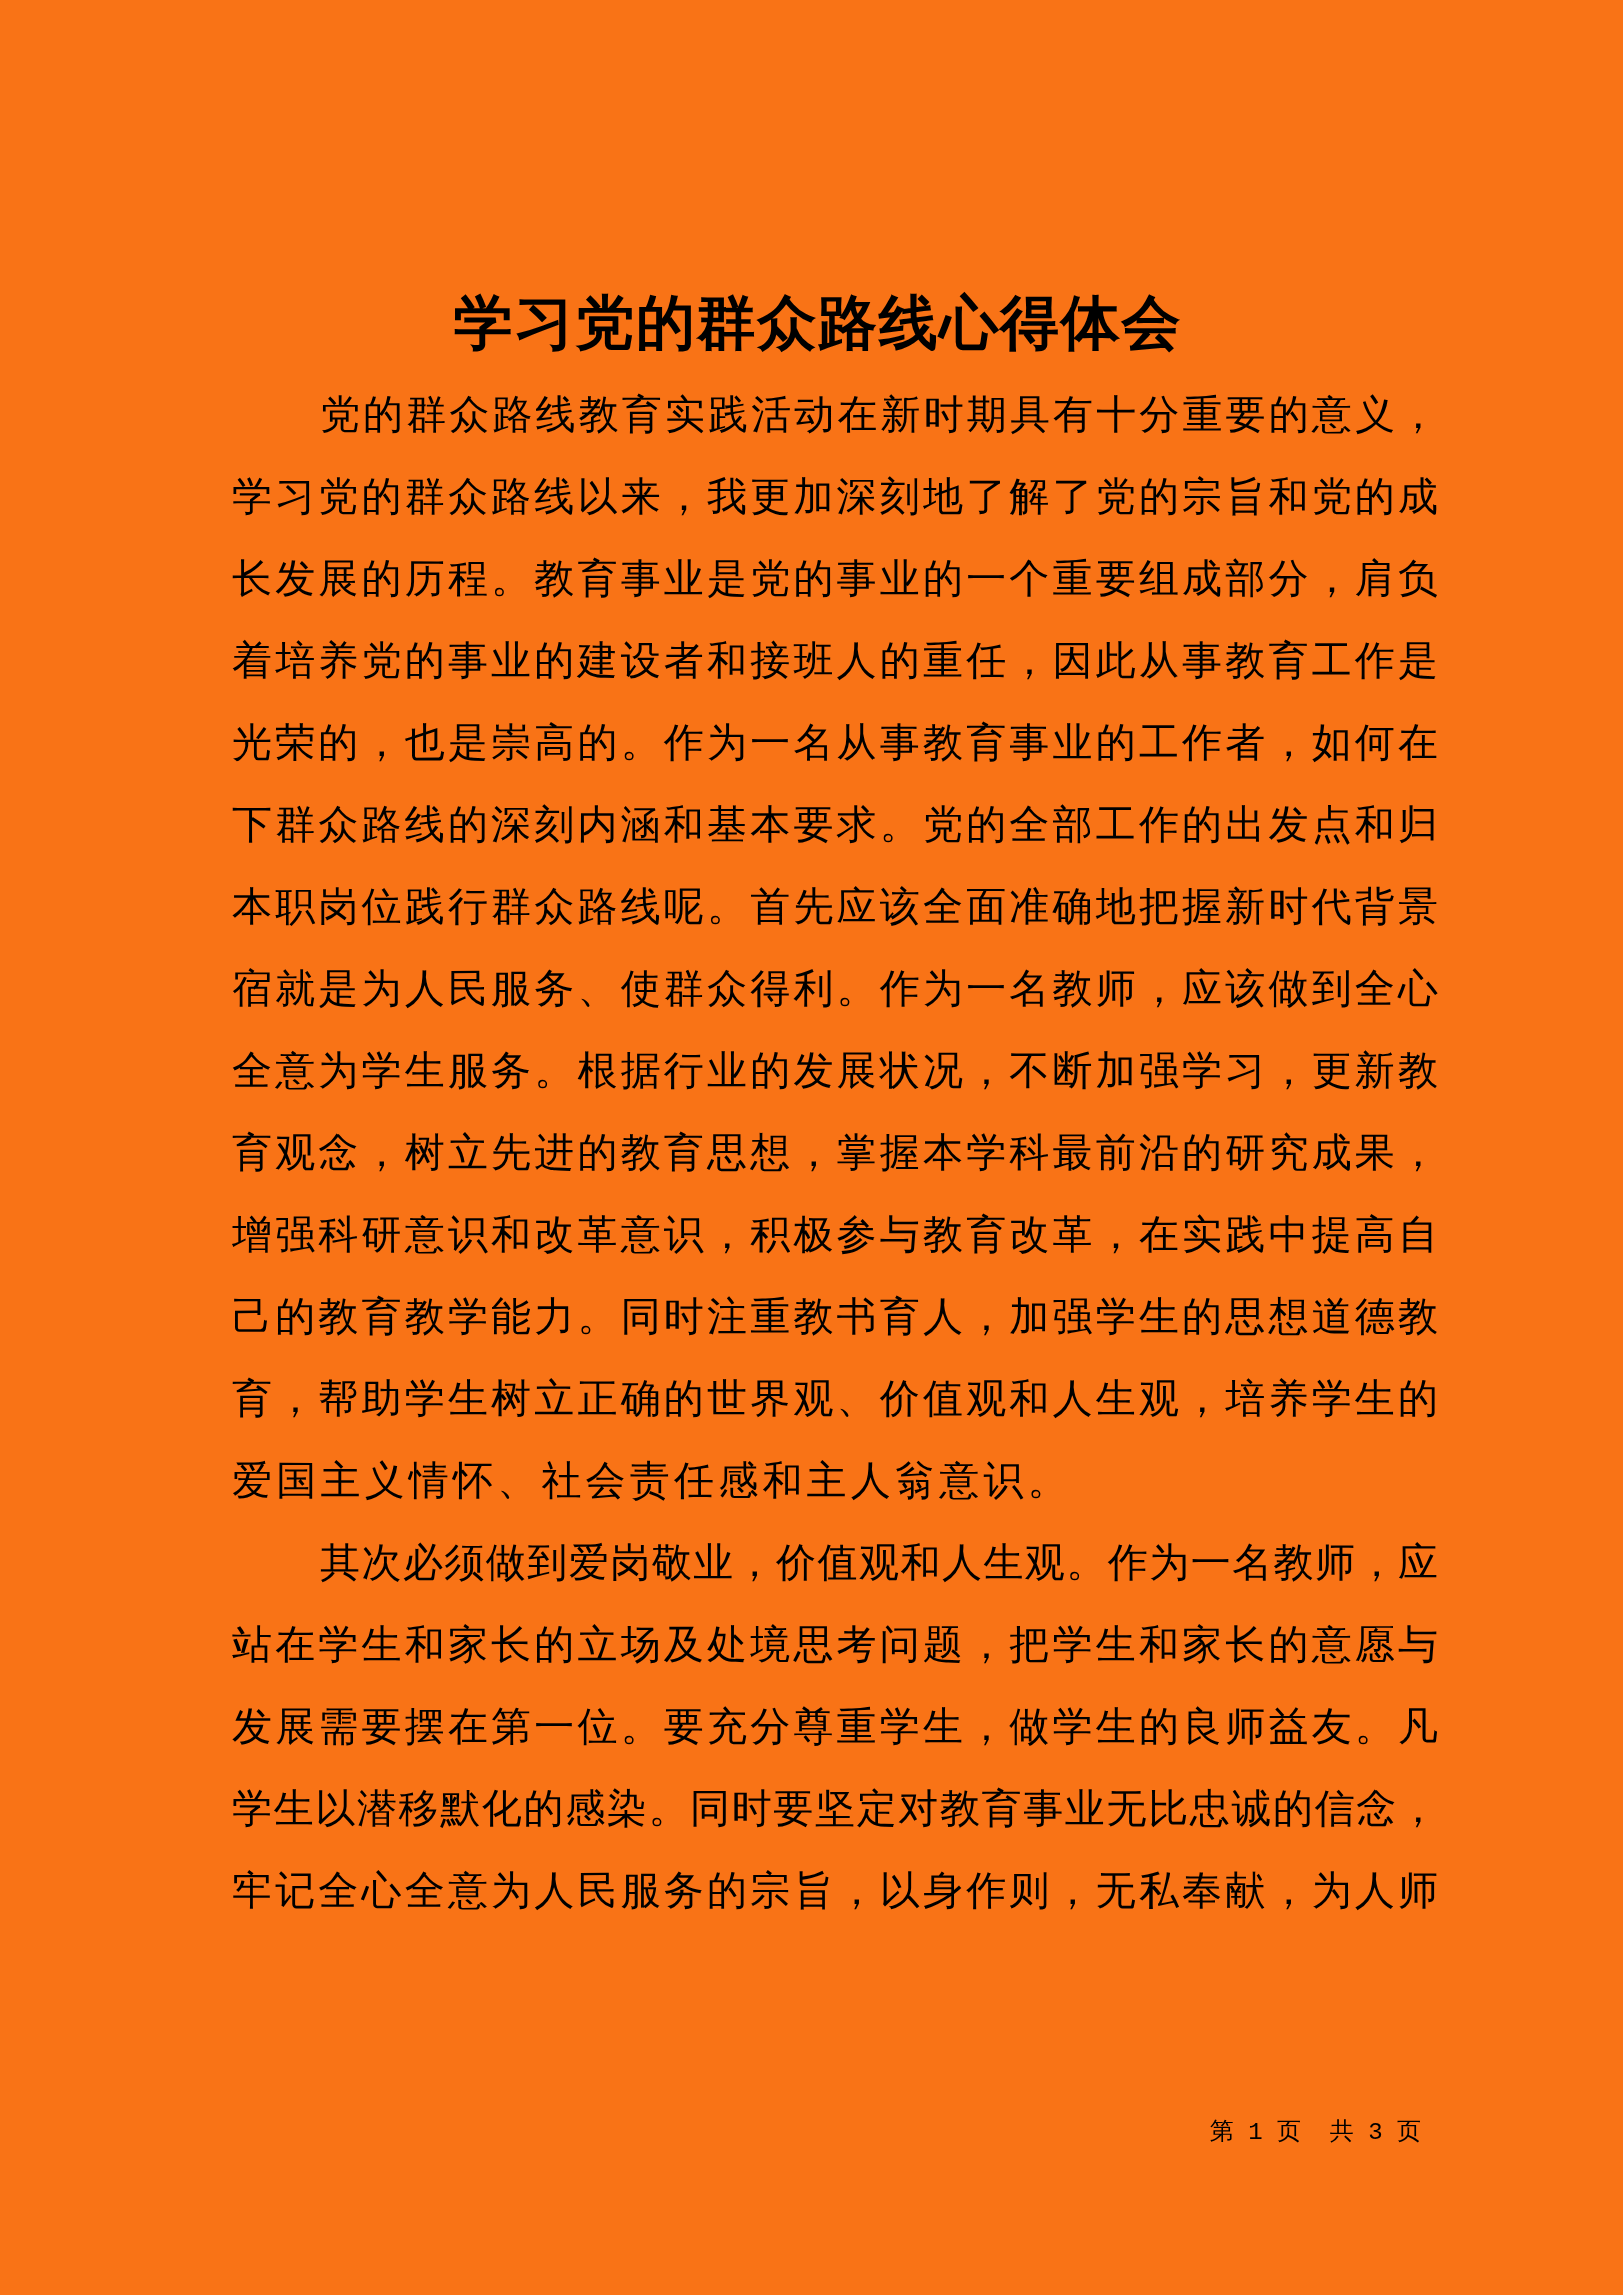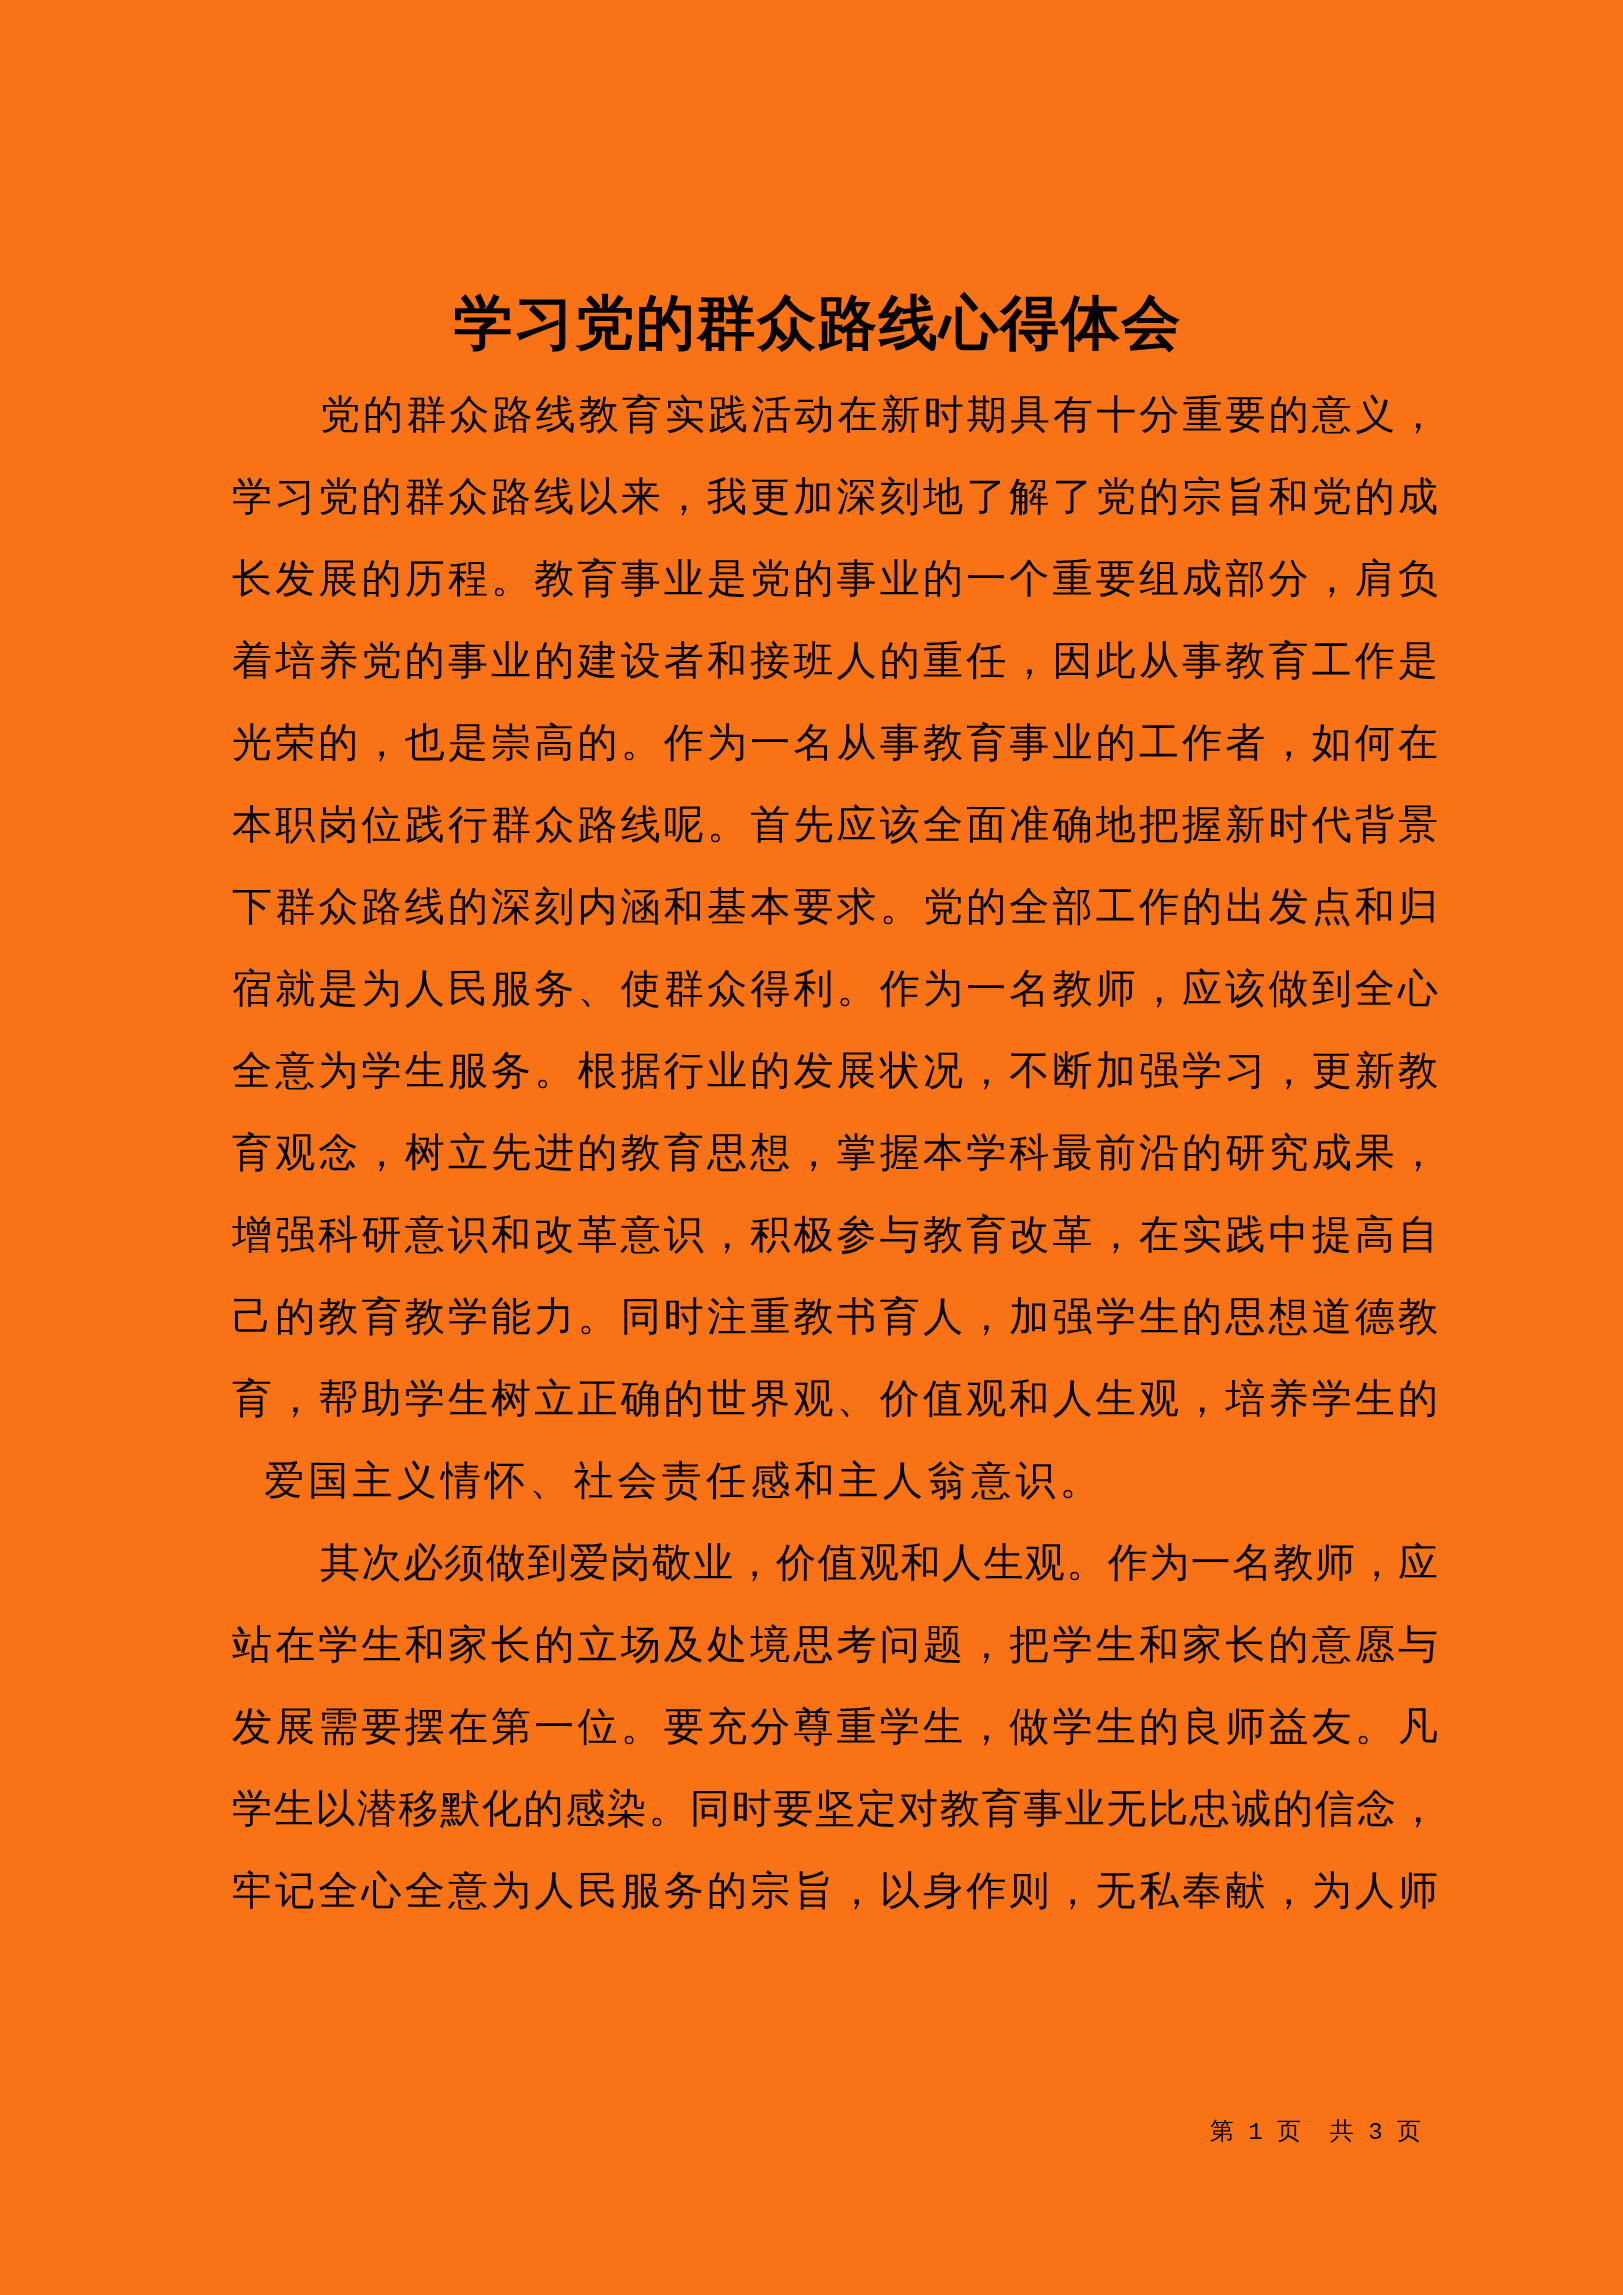--- a/index.html
+++ b/index.html
@@ -43,21 +43,20 @@
     text-align-last: justify;
     white-space: nowrap;
   }
   .line.indent {
     text-indent: 88px;
   }
   .line.short {
     text-align: center;
     text-align-last: left;
     letter-spacing: 4.2px;
-    margin-left: 32px;
   }
   .footer {
     position: absolute;
     top: 2112px;
     left: 215px;
     width: 1206px;
     text-align: right;
     font-size: 24px;
     line-height: 42px;
     white-space: pre;
@@ -68,22 +67,22 @@
 
 <div class="page">
   <h1 class="title">学习党的群众路线心得体会</h1>
 
   <div class="body">
     <div class="line indent">党的群众路线教育实践活动在新时期具有十分重要的意义，</div>
     <div class="line">学习党的群众路线以来，我更加深刻地了解了党的宗旨和党的成</div>
     <div class="line">长发展的历程。教育事业是党的事业的一个重要组成部分，肩负</div>
     <div class="line">着培养党的事业的建设者和接班人的重任，因此从事教育工作是</div>
     <div class="line">光荣的，也是崇高的。作为一名从事教育事业的工作者，如何在</div>
+    <div class="line">下群众路线的深刻内涵和基本要求。党的全部工作的出发点和归</div>
     <div class="line">本职岗位践行群众路线呢。首先应该全面准确地把握新时代背景</div>
-    <div class="line">下群众路线的深刻内涵和基本要求。党的全部工作的出发点和归</div>
     <div class="line">宿就是为人民服务、使群众得利。作为一名教师，应该做到全心</div>
     <div class="line">全意为学生服务。根据行业的发展状况，不断加强学习，更新教</div>
     <div class="line">育观念，树立先进的教育思想，掌握本学科最前沿的研究成果，</div>
     <div class="line">增强科研意识和改革意识，积极参与教育改革，在实践中提高自</div>
     <div class="line">己的教育教学能力。同时注重教书育人，加强学生的思想道德教</div>
     <div class="line">育，帮助学生树立正确的世界观、价值观和人生观，培养学生的</div>
     <div class="line short">爱国主义情怀、社会责任感和主人翁意识。</div>
     <div class="line indent">其次必须做到爱岗敬业，价值观和人生观。作为一名教师，应</div>
     <div class="line">站在学生和家长的立场及处境思考问题，把学生和家长的意愿与</div>
     <div class="line">发展需要摆在第一位。要充分尊重学生，做学生的良师益友。凡</div>

